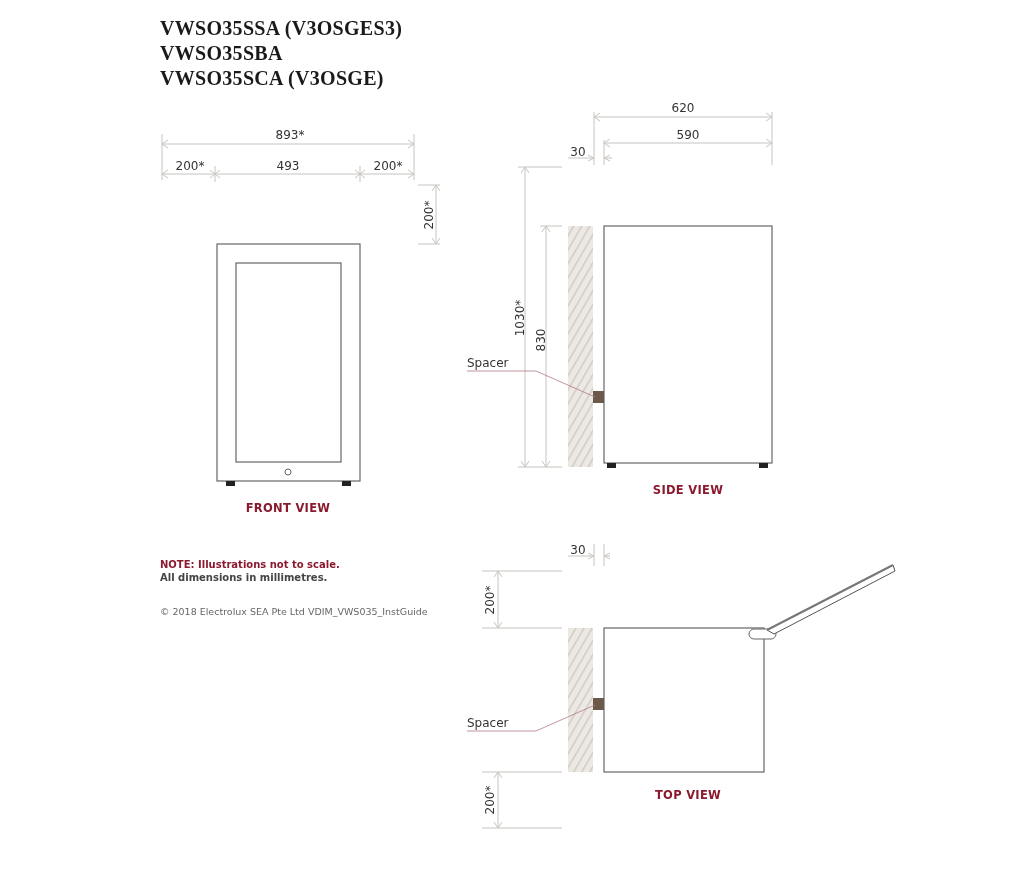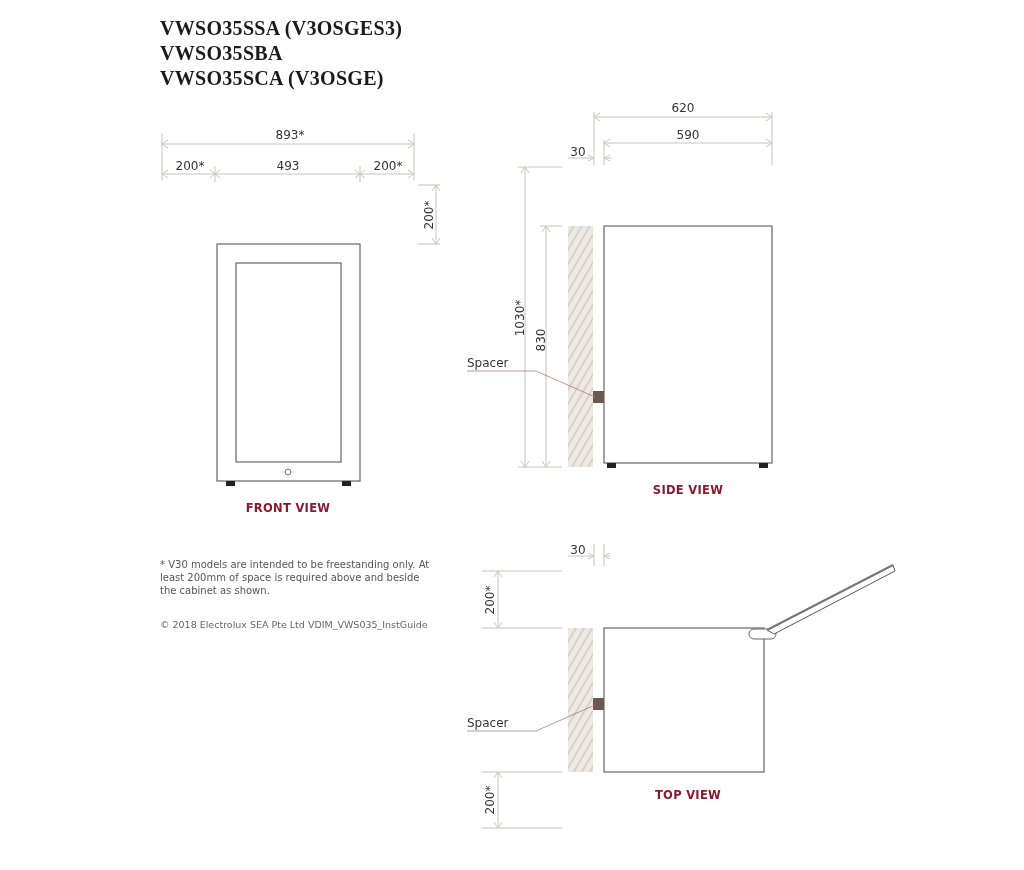--- a/index.html
+++ b/index.html
@@ -143,15 +143,18 @@
     <rect x="749" y="629" width="27" height="10" rx="5" fill="#fff" stroke="#666" stroke-width="1"></rect>
     <polygon points="767,630 893,565 895,571 774,634" fill="#fff" stroke="#555" stroke-width="1"></polygon>
     <line x1="767" y1="630" x2="893" y2="565" stroke="#777" stroke-width="2"></line>
     <polyline points="467,731 536,731 595,705" fill="none" stroke="#b07a84" stroke-width="0.8"></polyline>
   </g>
   <text class="label-text" x="467" y="727">Spacer</text>
   <text class="view-label" x="688" y="799" text-anchor="middle">TOP VIEW</text>
 </svg>
 
 <div class="notes">
-  <p>* V30 models are intended to be freestanding only. At least 200mm of space is required above and beside the cabinet as shown.</p>
+  <p>
+    <span class="note-red">NOTE: Illustrations not to scale.</span><br>
+    <span class="note-dark">All dimensions in millimetres.</span>
+  </p>
   <p class="copy">© 2018 Electrolux SEA Pte Ltd VDIM_VWS035_InstGuide</p>
 </div>
 
 </body></html>

